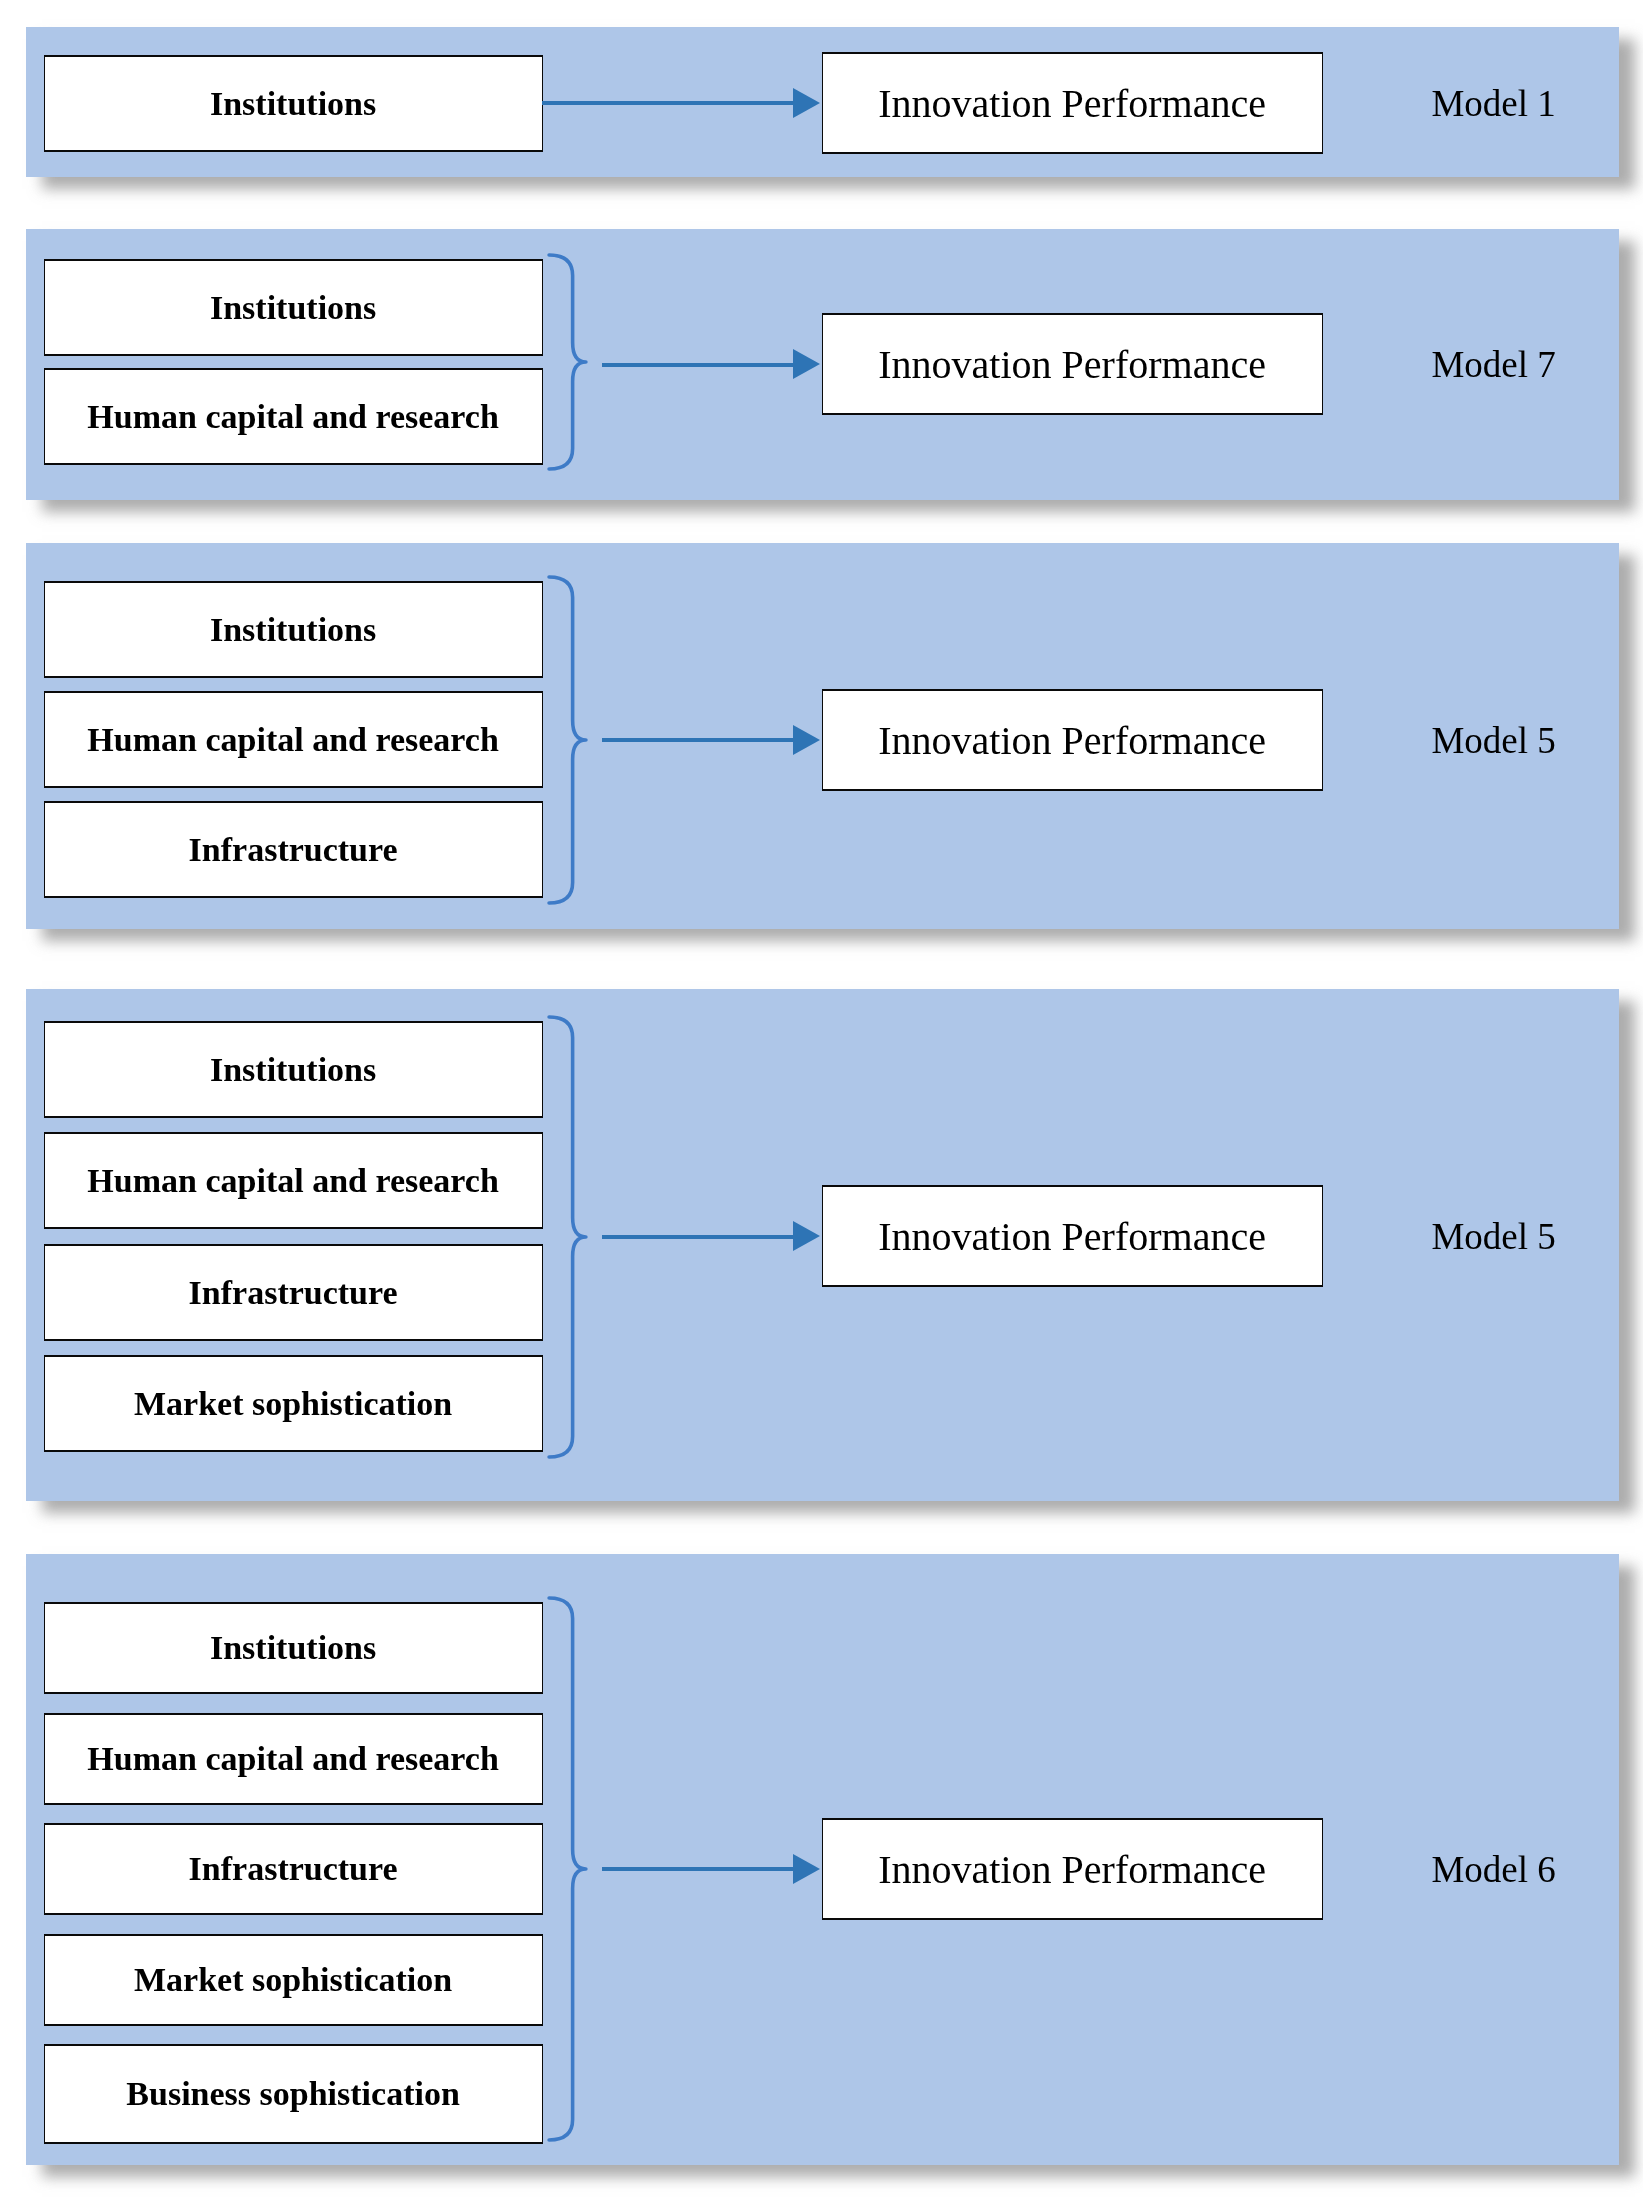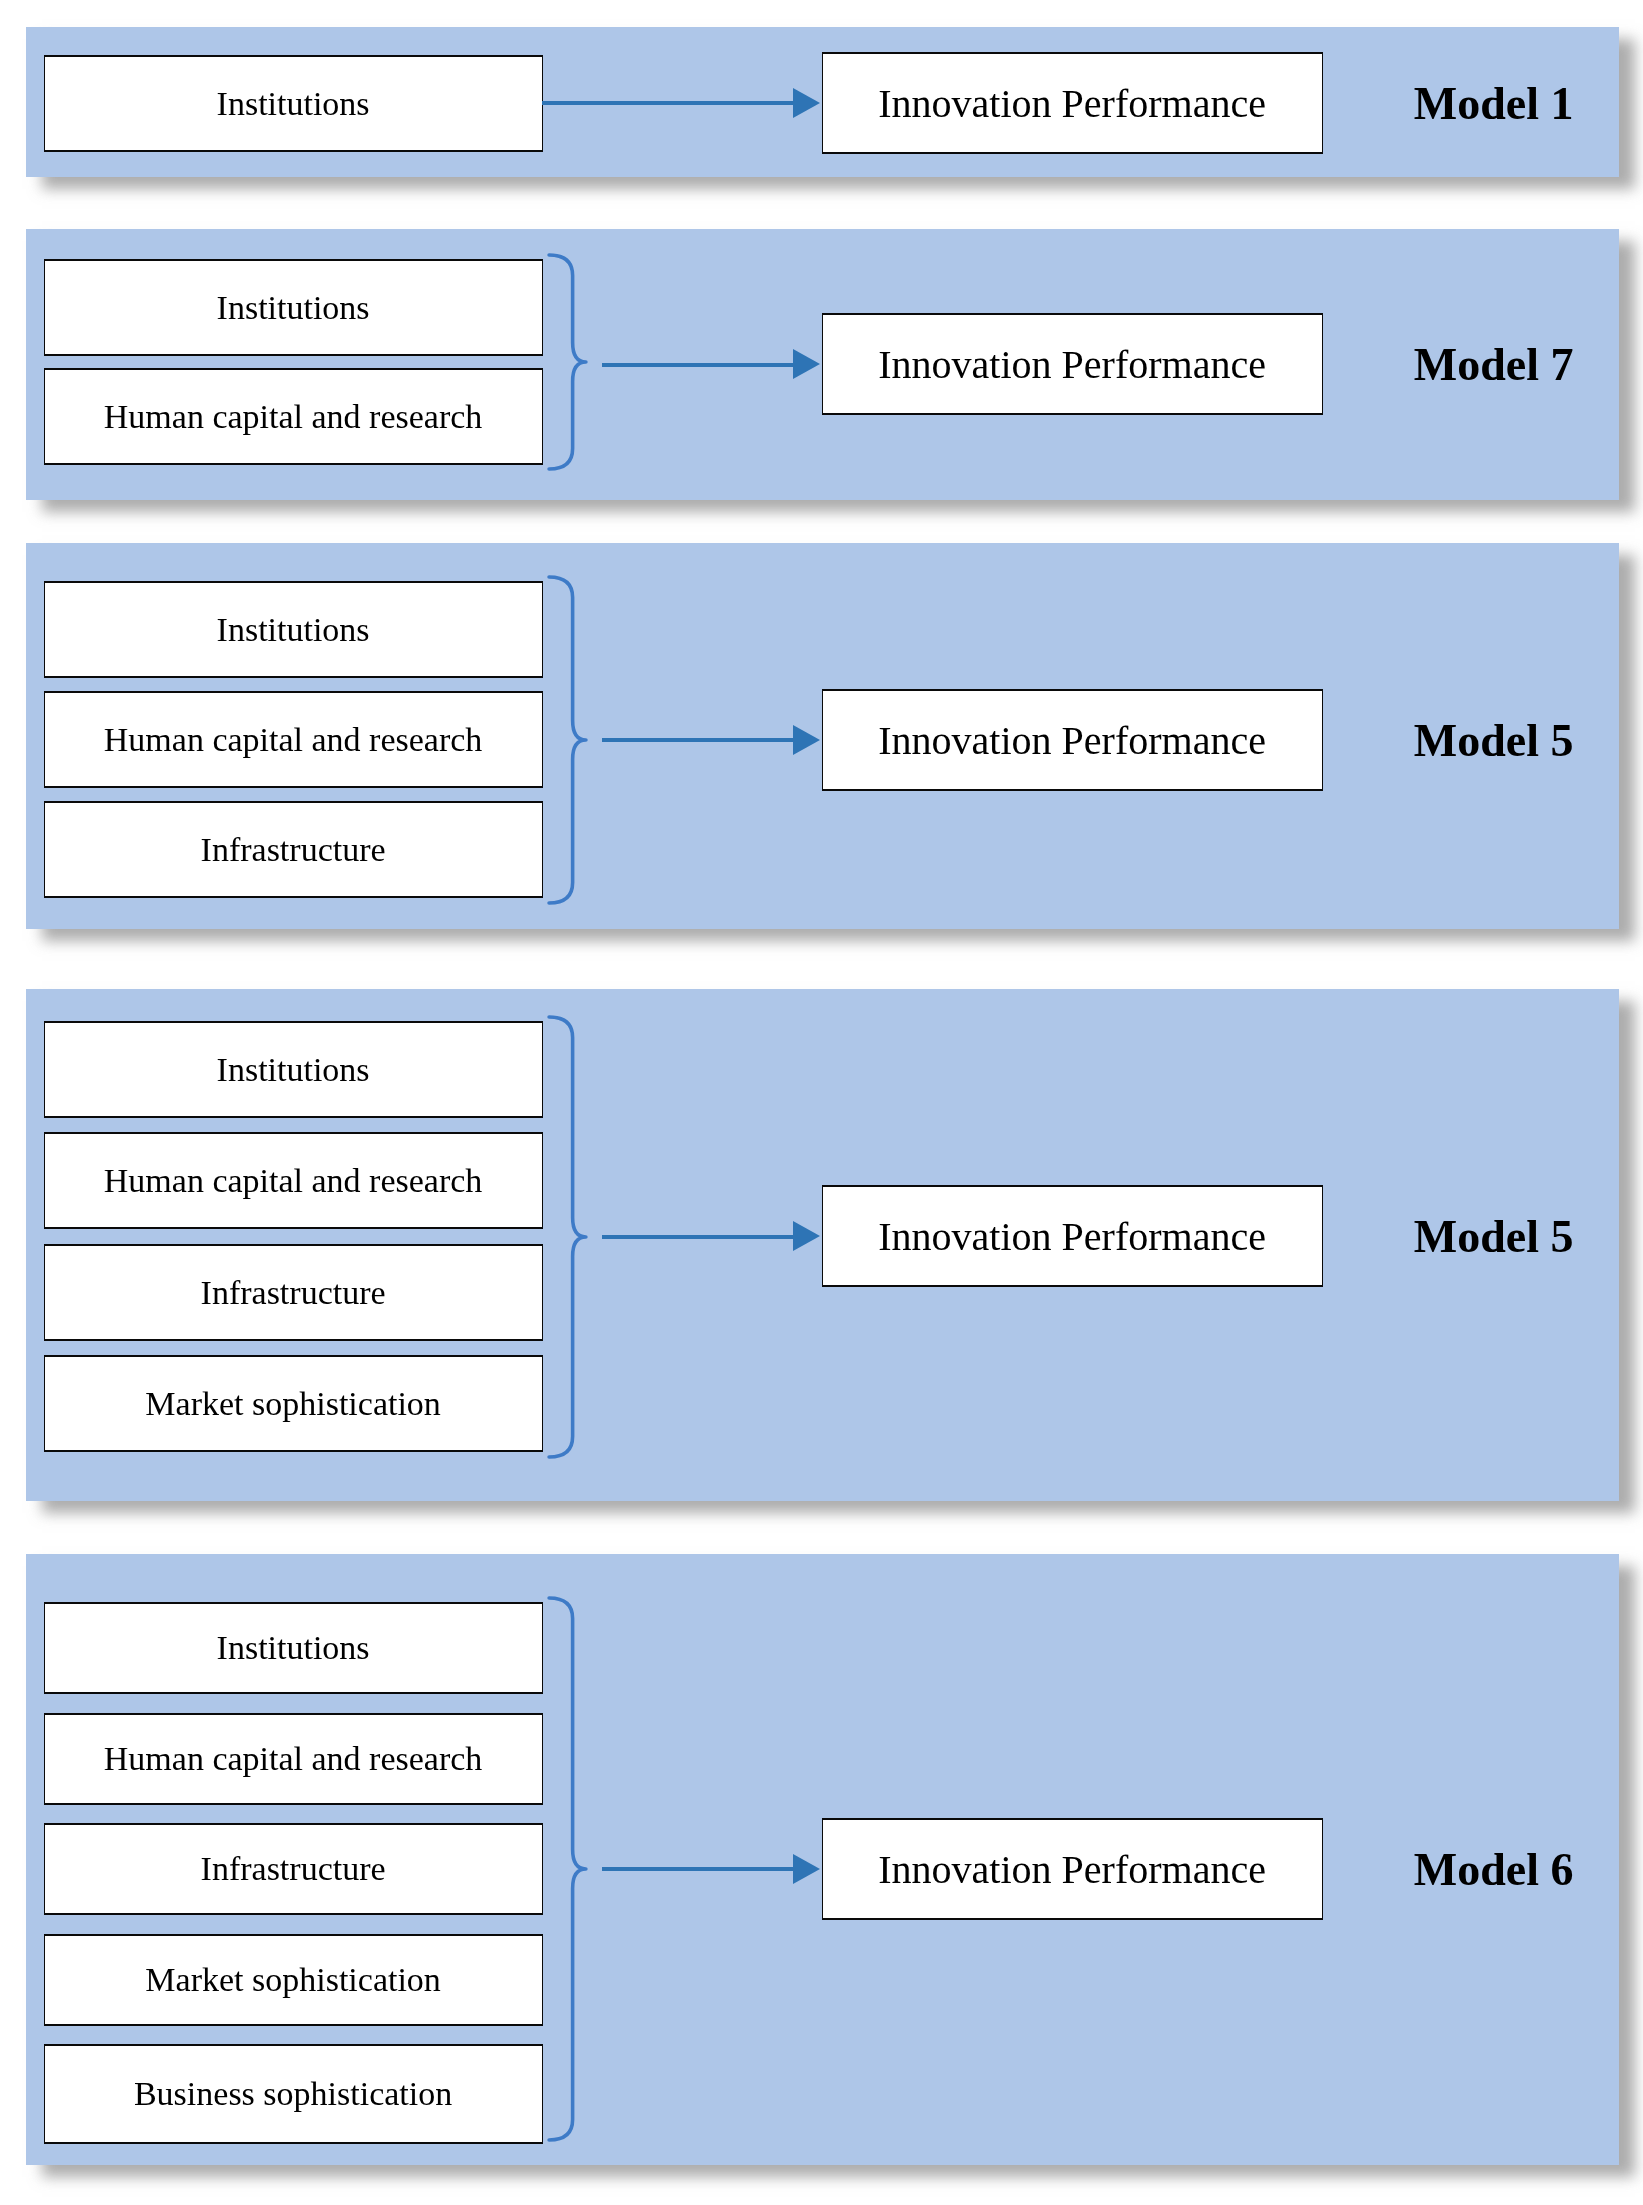--- a/index.html
+++ b/index.html
@@ -30,20 +30,21 @@
     border-bottom-width:2px;
     display:flex;
     align-items:center;
     justify-content:center;
   }
   .srcbox span{
     font-size:34px;
     line-height:1.1;
     text-align:center;
     white-space:nowrap;
+    font-weight:bold;
   }
   .outcome{
     position:absolute;
     left:796px;
     width:501px;
     height:102px;
     background:#ffffff;
     border:1.5px solid #0a0a0a;
     border-top-width:2px;
     border-bottom-width:2px;
@@ -56,23 +57,22 @@
     white-space:nowrap;
   }
   .model-label{
     position:absolute;
     left:1330px;
     width:276px;
     height:67px;
     display:flex;
     align-items:center;
     justify-content:center;
-    font-size:46px;
+    font-size:37px;
     white-space:nowrap;
-    font-weight:bold;
   }
   .arrow-shaft{
     position:absolute;
     height:4.1px;
   }
   .arrow-head{
     position:absolute;
     width:0;height:0;
     border-top:15.3px solid transparent;
     border-bottom:15.3px solid transparent;

